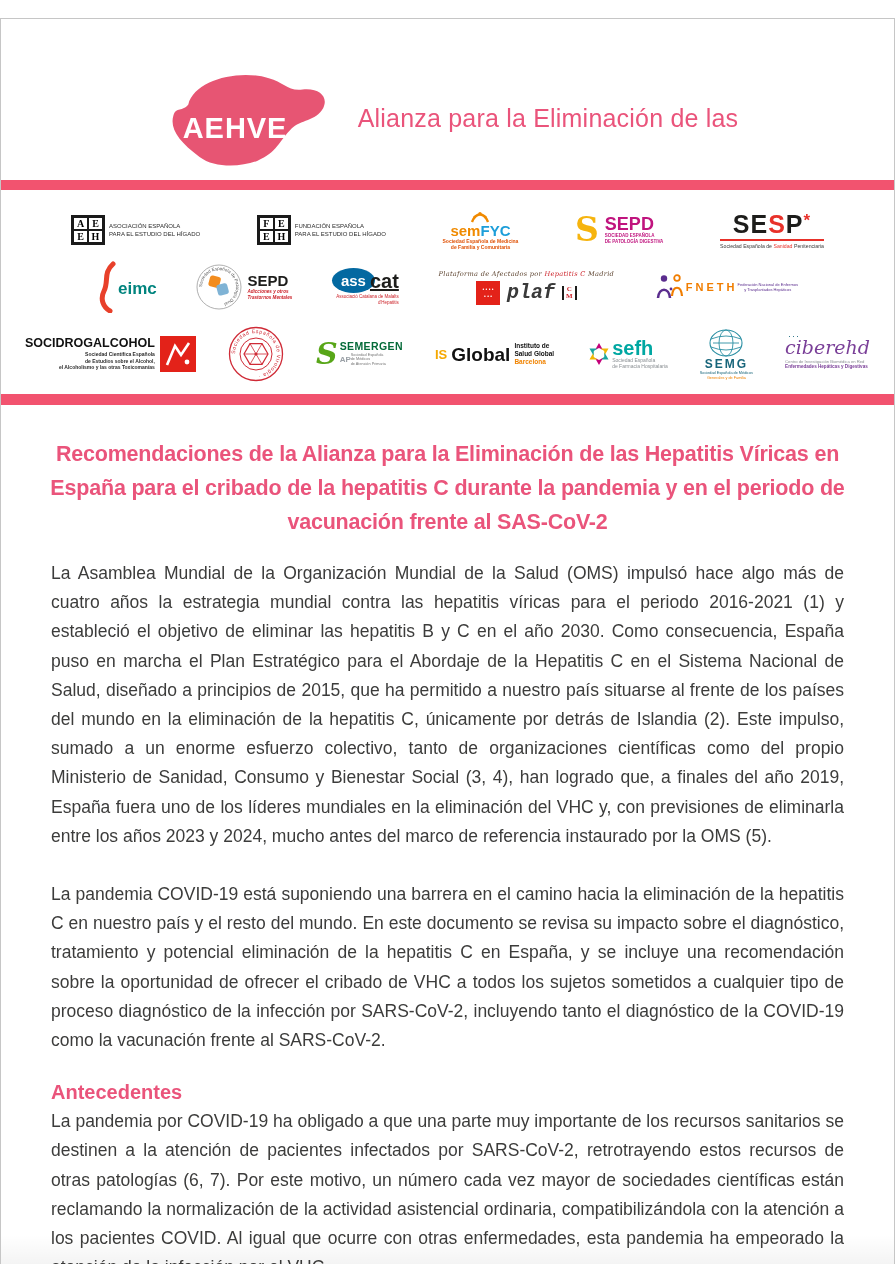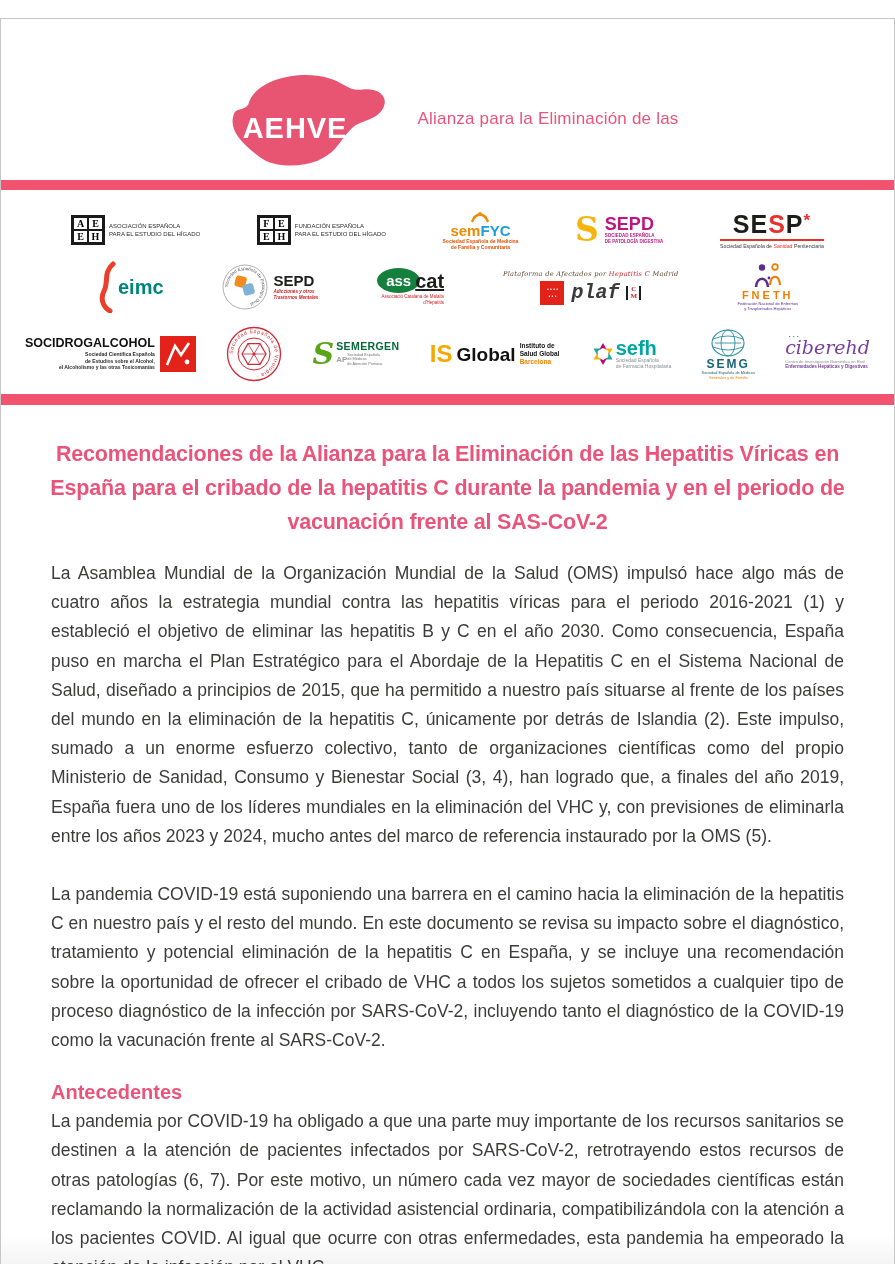--- a/index.html
+++ b/index.html
@@ -4,21 +4,21 @@
 <style>
   html,body{margin:0;padding:0;background:#fff;}
   body{font-family:"Liberation Sans",sans-serif;}
   .page{position:relative;width:895px;height:1264px;margin:18px auto;background:#fff;
         border:1px solid #c6c6c6;box-sizing:border-box;overflow:hidden;}
   .page::after{content:"";position:absolute;left:0;right:0;bottom:0;height:46px;
         background:linear-gradient(to bottom,rgba(0,0,0,0),rgba(0,0,0,0.07));pointer-events:none;}
 
   
   .masthead{display:flex;align-items:center;justify-content:center;gap:26px;padding-top:48px;}
-  .org-title{color:#ea547b;font-size:17px;line-height:33px;letter-spacing:.2px;}
+  .org-title{color:#ea547b;font-size:25px;line-height:33px;letter-spacing:.2px;}
 
   .bar{height:10px;background:#f2536f;margin-top:10px;}
   .bar2{height:11px;margin-top:4px;}
 
   
   .logos{padding:10px 24px 4px;}
   .lrow{display:flex;align-items:center;justify-content:space-between;}
   .lrow1{height:44px;margin-top:8px;padding:0 46px;}
   .lrow2{height:62px;margin-top:4px;padding:0 72px;}
   .lrow3{height:64px;margin-top:4px;}
@@ -41,59 +41,59 @@
 
   .sesp{flex-direction:column;align-items:center;}
   .sesp .word{font-size:25px;font-weight:800;color:#1d1d1b;letter-spacing:1px;line-height:1;}
   .sesp .red{color:#e8312a;}
   .sesp .ast{color:#e8312a;font-size:17px;vertical-align:top;}
   .sesp .line{width:104px;height:2px;background:#e8312a;margin:2px 0;}
   .sesp .cap{font-size:5.2px;color:#3a3a3a;}
   .sesp .cap .red2{color:#e8312a;}
 
   .seimc{align-items:flex-end;gap:1px;}
-  .seimc .name{color:#00847e;font-size:20px;font-weight:800;margin-bottom:14px;}
+  .seimc .name{color:#00847e;font-size:17px;font-weight:800;margin-bottom:14px;}
 
   .sepd2{gap:5px;}
   .sepd2 .name{font-size:15px;font-weight:800;color:#1d1d1b;line-height:1.1;}
   .sepd2 .cap{font-size:4.6px;color:#cc2229;font-style:italic;font-weight:bold;line-height:1.3;}
 
   .asscat{flex-direction:column;align-items:flex-end;}
   .asscat .mark{display:flex;align-items:center;}
-  .asscat .ass{background:#15803d;color:#fff;font-weight:800;font-size:15px;padding:5px 9px;border-radius:50%;line-height:1;}
+  .asscat .ass{background:#0369a1;color:#fff;font-weight:800;font-size:15px;padding:5px 9px;border-radius:50%;line-height:1;}
   .asscat .cat{color:#1d1d1b;font-weight:800;font-size:20px;margin-left:-5px;line-height:1;text-decoration:underline;}
   .asscat .cap{font-size:4.5px;color:#cc2229;text-align:right;line-height:1.3;margin-top:1px;}
 
   .plaf{flex-direction:column;align-items:center;}
   .plaf .top{font-family:"DejaVu Serif",serif;font-style:italic;font-size:6.6px;color:#5f4632;letter-spacing:.3px;}
   .plaf .top .hep{color:#cc2229;}
   .plaf .markrow{display:flex;align-items:center;gap:7px;margin-top:3px;}
   .plaf .madrid{width:24px;height:24px;background:#e32219;display:flex;flex-direction:column;align-items:center;justify-content:center;color:#fff;font-size:5px;line-height:1.3;}
   .plaf .pname{font-family:Liberation Mono, monospace;font-style:italic;font-weight:bold;font-size:20px;color:#3a3a3a;line-height:.9;}
   .plaf .mono{display:flex;flex-direction:column;align-items:center;border-left:2px solid #1d1d1b;border-right:2px solid #1d1d1b;padding:0 2px;line-height:1;}
   .plaf .mono span{color:#cc2229;font-size:7px;font-weight:bold;font-family:"Liberation Serif",serif;}
 
-  .fneth{flex-direction:column;align-items:center;}
+  .fneth{flex-direction:row;align-items:center;}
   .fneth .name{color:#f07d00;font-weight:800;font-size:11px;letter-spacing:3px;line-height:1.1;}
   .fneth .cap{font-size:4px;color:#5b2d8e;text-align:center;line-height:1.3;}
 
   .socidro{gap:5px;}
   .socidro .name{font-size:12.5px;font-weight:800;color:#111;line-height:1.1;}
   .socidro .cap{font-size:5px;font-weight:bold;color:#2b2b2b;text-align:right;line-height:1.3;}
   .socidro .redbox{width:36px;height:36px;background:#e32219;flex:none;}
 
   .semerg{gap:2px;}
   .semerg .sicon{font-family:"DejaVu Serif",serif;font-style:italic;font-weight:bold;font-size:30px;color:#58a618;line-height:.75;}
   .semerg .name{font-size:10.5px;font-weight:800;color:#046a38;letter-spacing:.4px;line-height:1.1;}
   .semerg .aprow{display:flex;gap:0;align-items:center;}
   .semerg .ap{font-size:8px;font-weight:bold;color:#9aa0a6;line-height:1;}
   .semerg .cap{font-size:3.8px;color:#777;line-height:1.25;}
 
   .isglobal{gap:4px;}
-  .isglobal .is{color:#f5a800;font-weight:800;font-size:24px;line-height:1;}
+  .isglobal .is{color:#f5a800;font-weight:800;font-size:13px;line-height:1;}
   .isglobal .global{color:#111;font-weight:800;font-size:19px;line-height:1;}
   .isglobal .cap{font-size:6.5px;font-weight:800;color:#111;line-height:1.25;}
   .isglobal .bcn{color:#f08300;}
 
   .sefh{}
   .sefh .name{color:#00a7a2;font-size:20px;font-weight:800;line-height:.9;}
   .sefh .cap{font-size:5px;color:#8a8f93;line-height:1.3;}
 
   .semg{flex-direction:column;align-items:center;}
   .semg .name{font-size:12px;font-weight:700;letter-spacing:2px;color:#17657a;line-height:1.1;}

